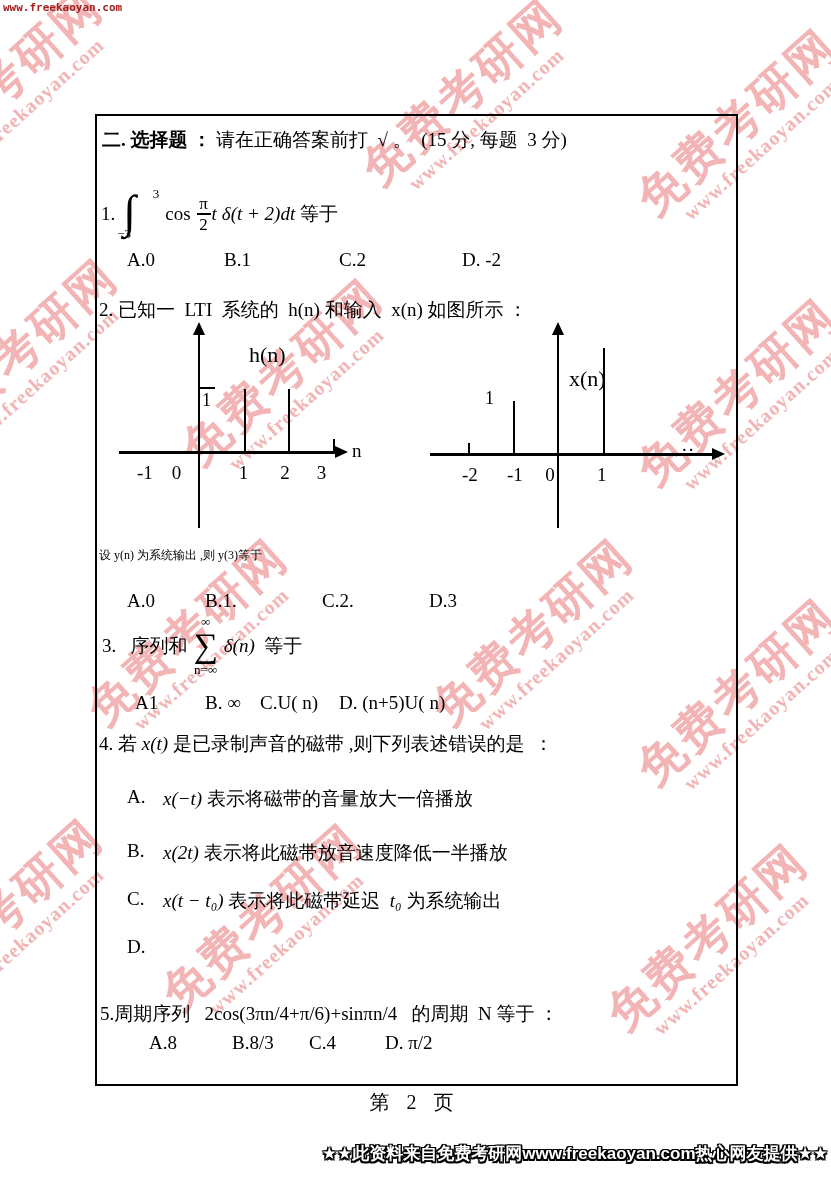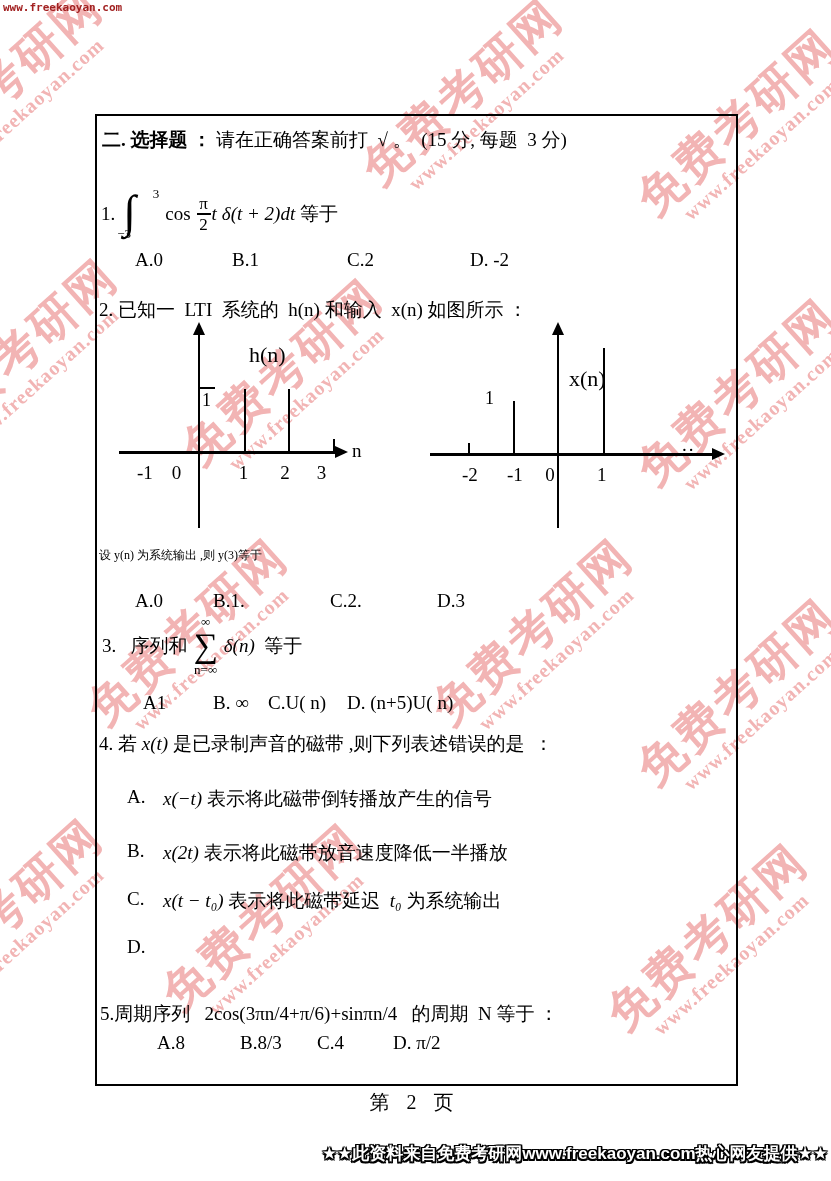--- a/index.html
+++ b/index.html
@@ -26,21 +26,21 @@
   
   #q1-row{left:4px;top:72px;display:flex;align-items:center;height:52px;}
   .int-wrap{position:relative;display:inline-block;margin:0 2px 0 4px;width:38px;height:52px;}
   .int-sign{font-size:46px;line-height:48px;display:block;margin-left:4px;}
   .int-sup{position:absolute;top:-2px;right:-2px;font-size:13px;}
   .int-sub{position:absolute;bottom:-2px;left:-2px;font-size:13px;}
   .frac{display:inline-flex;flex-direction:column;align-items:center;margin:0 1px 0 6px;vertical-align:middle;}
   .frac .num,.frac .den{font-size:17px;line-height:1;padding:1px 2px;}
   .frac .bar{width:14px;height:1.5px;background:#000;}
   
-  .opt-row{left:8px;width:100%;height:24px;}
+  .opt-row{left:0;width:100%;height:24px;}
   .opt{position:absolute;font-size:19px;white-space:pre;}
   
   .graph{position:absolute;width:300px;height:206px;}
   #graph-h{left:12px;top:206px;width:270px;}
   #graph-x{left:333px;top:206px;width:302px;}
   .xaxis{position:absolute;background:#000;height:3px;}
   .yaxis{position:absolute;background:#000;width:2px;}
   .arrow-right{position:absolute;width:0;height:0;border-left:13px solid #000;border-top:6px solid transparent;border-bottom:6px solid transparent;}
   .arrow-up{position:absolute;width:0;height:0;border-bottom:13px solid #000;border-left:6px solid transparent;border-right:6px solid transparent;}
   .stem{position:absolute;width:2px;background:#000;}
@@ -213,21 +213,21 @@
     <span class="opt" style="left:108px;" data-bind="q3.options.1">B. ∞</span>
     <span class="opt" style="left:163px;" data-bind="q3.options.2">C.U( n)</span>
     <span class="opt" style="left:242px;" data-bind="q3.options.3">D. (n+5)U( n)</span>
   </div>
 
   <div class="abs txt" style="left:2px;top:616px;">
     <span data-bind="q4.pre">4. 若 </span><span class="it" data-bind="q4.math">x(t)</span><span data-bind="q4.post"> 是已录制声音的磁带 ,则下列表述错误的是  ：</span>
   </div>
   <div class="abs" style="top:670px;left:0;width:100%;height:24px;">
     <span class="q4opt q4letter" data-bind="q4.options.0.letter">A.</span>
-    <span class="q4opt q4body"><span class="it" data-bind="q4.options.0.m1">x(−t)</span><span data-bind="q4.options.0.t1"> 表示将此磁带倒转播放产生的信号</span><span class="it" data-bind="q4.options.0.m2"></span><span data-bind="q4.options.0.t2"></span></span>
+    <span class="q4opt q4body"><span class="it" data-bind="q4.options.0.m1">x(−t)</span><span data-bind="q4.options.0.t1"> 表示将磁带的音量放大一倍播放</span><span class="it" data-bind="q4.options.0.m2"></span><span data-bind="q4.options.0.t2"></span></span>
   </div>
   <div class="abs" style="top:724px;left:0;width:100%;height:24px;">
     <span class="q4opt q4letter" data-bind="q4.options.1.letter">B.</span>
     <span class="q4opt q4body"><span class="it" data-bind="q4.options.1.m1">x(2t)</span><span data-bind="q4.options.1.t1"> 表示将此磁带放音速度降低一半播放</span><span class="it" data-bind="q4.options.1.m2"></span><span data-bind="q4.options.1.t2"></span></span>
   </div>
   <div class="abs" style="top:772px;left:0;width:100%;height:24px;">
     <span class="q4opt q4letter" data-bind="q4.options.2.letter">C.</span>
     <span class="q4opt q4body"><span class="it" data-bind="q4.options.2.m1">x(t − t₀)</span><span data-bind="q4.options.2.t1"> 表示将此磁带延迟  </span><span class="it" data-bind="q4.options.2.m2">t₀</span><span data-bind="q4.options.2.t2"> 为系统输出</span></span>
   </div>
   <div class="abs" style="top:820px;left:0;width:100%;height:24px;">

